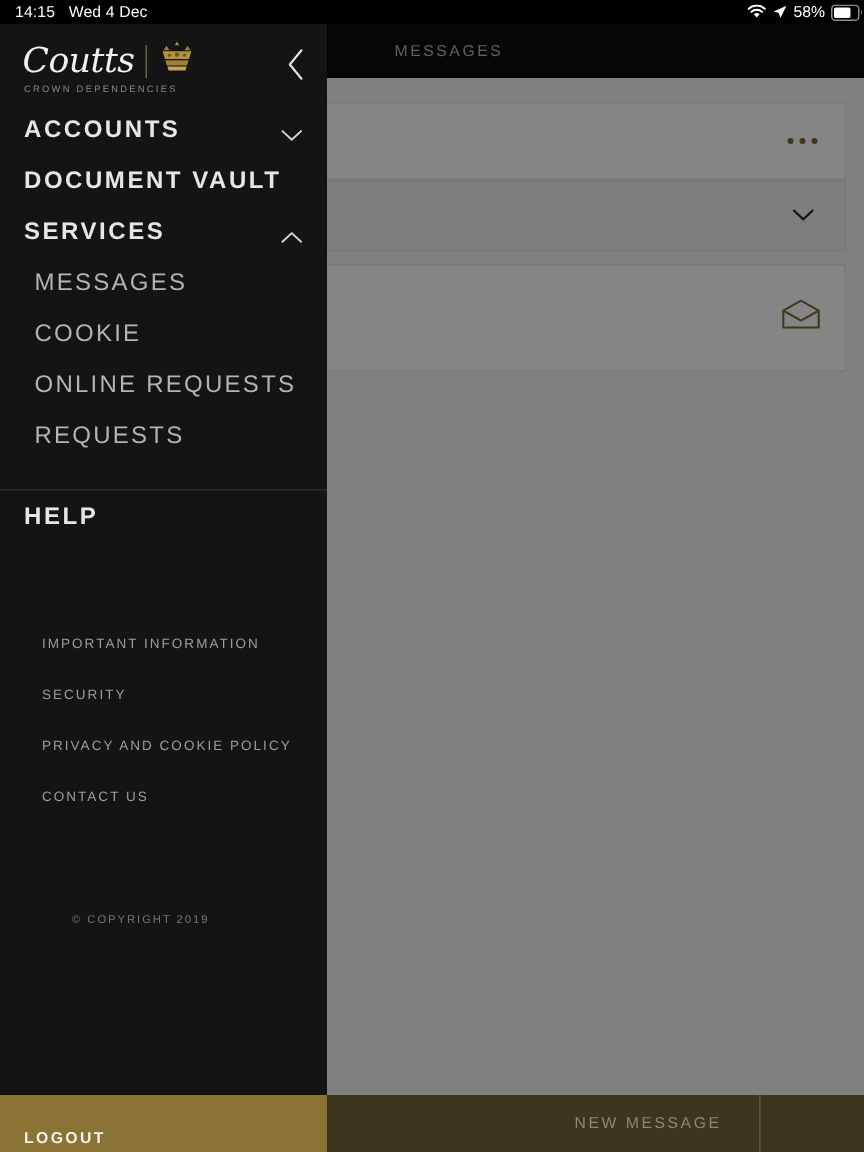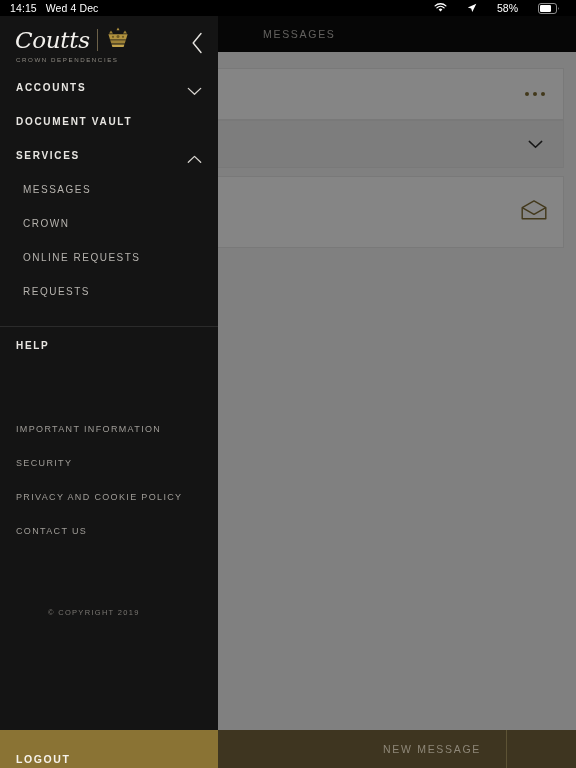--- a/index.html
+++ b/index.html
@@ -11,21 +11,21 @@
   }
   .screen { position:relative; width:576px; height:768px; background:#111111; overflow:hidden; }
 
   
   .statusbar{
     position:absolute; top:0; left:0; width:576px; height:16px;
     background:#000; color:#fff; font-size:10.5px;
     display:flex; align-items:center; z-index:60;
   }
   .sb-left{ display:flex; align-items:center; gap:9px; padding-left:10px; letter-spacing:.1px; }
-  .sb-right{ margin-left:auto; display:flex; align-items:center; gap:20px; padding-right:16px; }
+  .sb-right{ margin-left:auto; display:flex; align-items:center; gap:4px; padding-right:0; }
   .sb-pct{ font-size:10.5px; }
   .wifi svg, .loc svg, .batt svg { display:block; }
 
   
   .content{
     position:absolute; top:16px; left:0; width:576px; height:714px;
     background:#111; z-index:10;
   }
   .content-header{
     position:absolute; top:0; left:0; width:576px; height:36px;
@@ -93,33 +93,33 @@
   .back-chev{
     position:absolute; right:14px; top:16px;
   }
 
   .nav{ position:absolute; top:54px; left:0; width:218px; }
   .nav-item{
     position:relative; height:34px; display:flex; align-items:center;
     padding-left:16px;
   }
   .nav-item .lbl{
-    font-size:10px; letter-spacing:1.7px; color:#e8e6e2; font-weight:bold;
+    font-size:16px; letter-spacing:1.7px; color:#e8e6e2; font-weight:bold;
   }
   .nav-item.sub{ padding-left:23px; }
   .nav-item.sub .lbl{ font-weight:normal; color:#b6b3ae; letter-spacing:1.5px; }
   .nav-item .caret{ position:absolute; right:16px; top:12px; }
 
   .divider{
     position:absolute; left:0; width:218px; height:1px; background:#2b2b2b;
   }
 
   .footlinks{ position:absolute; left:0; width:218px; }
   .foot-item{
-    height:34px; display:flex; align-items:center; padding-left:16px;
+    height:34px; display:flex; align-items:center; padding-left:28px;
   }
   .foot-item .lbl{
     font-size:9px; letter-spacing:1.35px; color:#a09d98;
   }
   .copyright{
     position:absolute; left:16px; font-size:7.5px; letter-spacing:1.3px; color:#7a7772;
   }
 
   
   .bottombar{
@@ -254,21 +254,21 @@
         <div class="nav-item">
           <span class="lbl">SERVICES</span>
           <span class="caret"><svg width="15" height="9" viewBox="0 0 15 9">
               <path d="M1.3 7.2 L7.5 1.4 L13.7 7.2" stroke="#d6d3ce" stroke-width="1.3" fill="none" stroke-linecap="round" stroke-linejoin="round"></path>
             </svg></span>
         </div>
         <div class="nav-item sub">
           <span class="lbl">MESSAGES</span>
         </div>
         <div class="nav-item sub">
-          <span class="lbl">CROWN</span>
+          <span class="lbl">COOKIE</span>
         </div>
         <div class="nav-item sub">
           <span class="lbl">ONLINE REQUESTS</span>
         </div>
         <div class="nav-item sub">
           <span class="lbl">REQUESTS</span>
         </div>
       </div>
 
     <div class="divider" style="top:310px;"></div>

